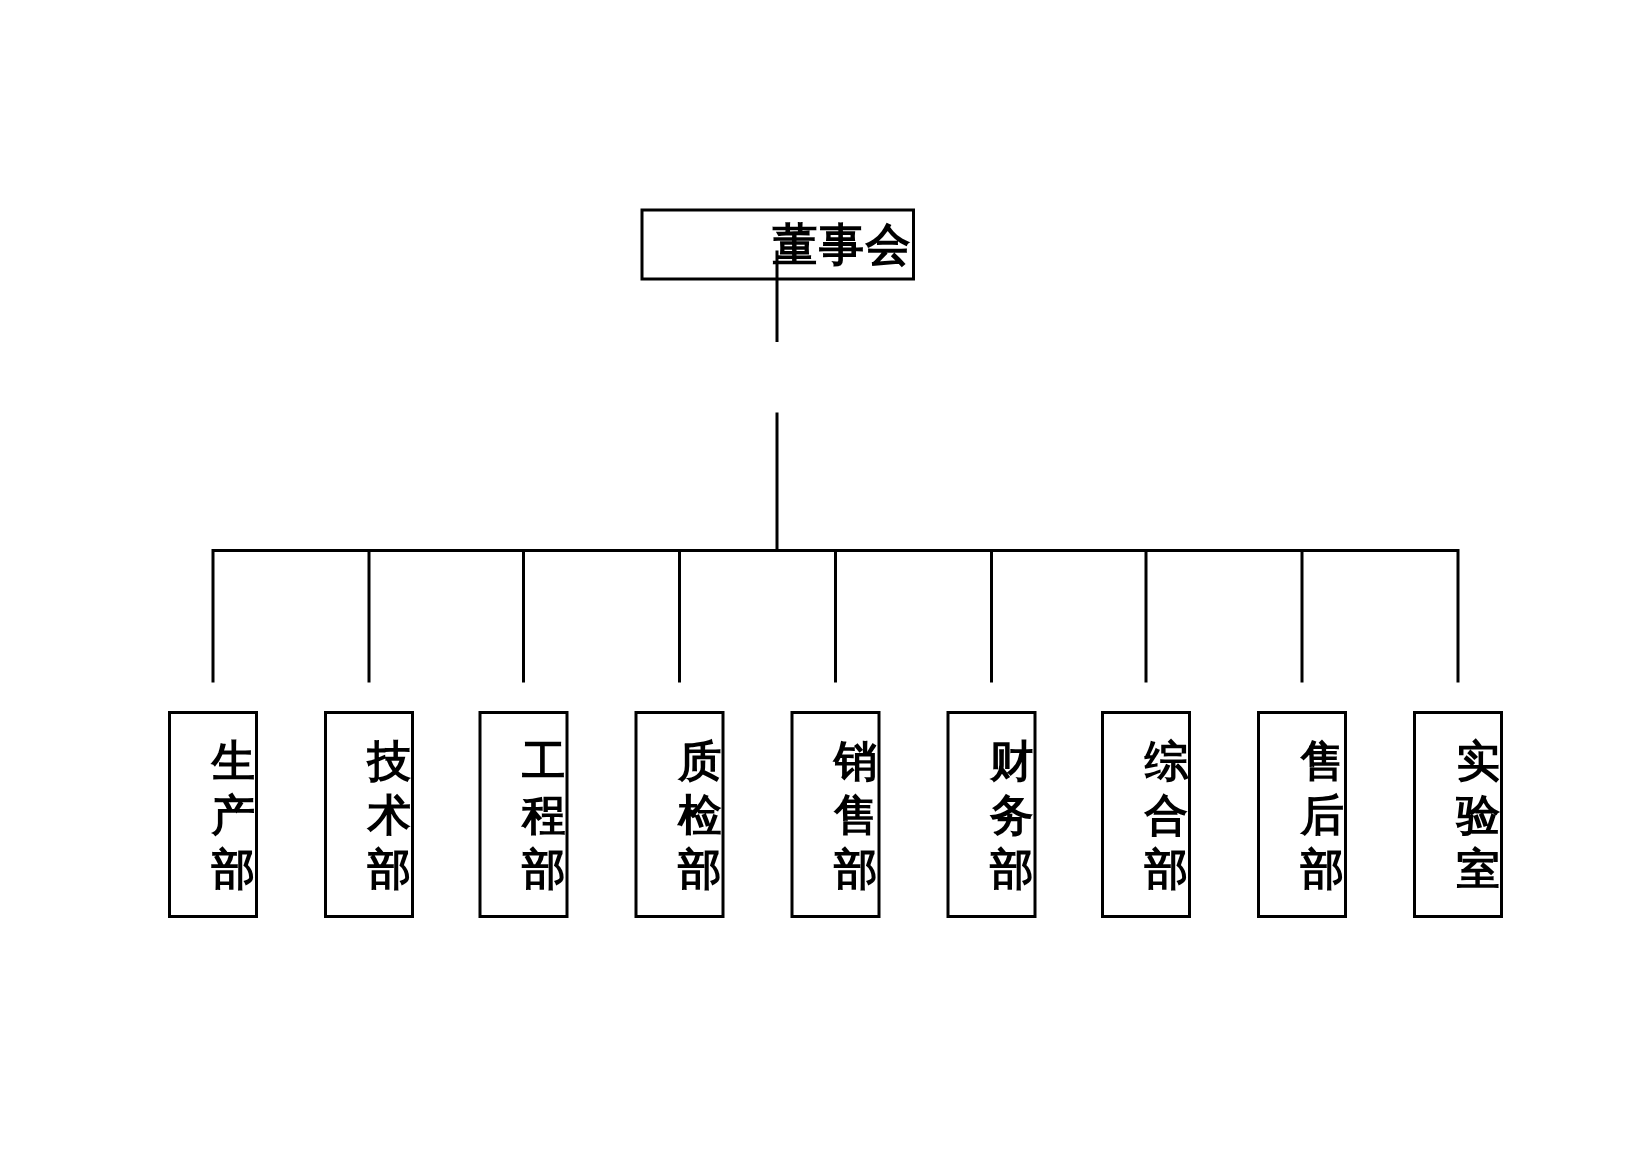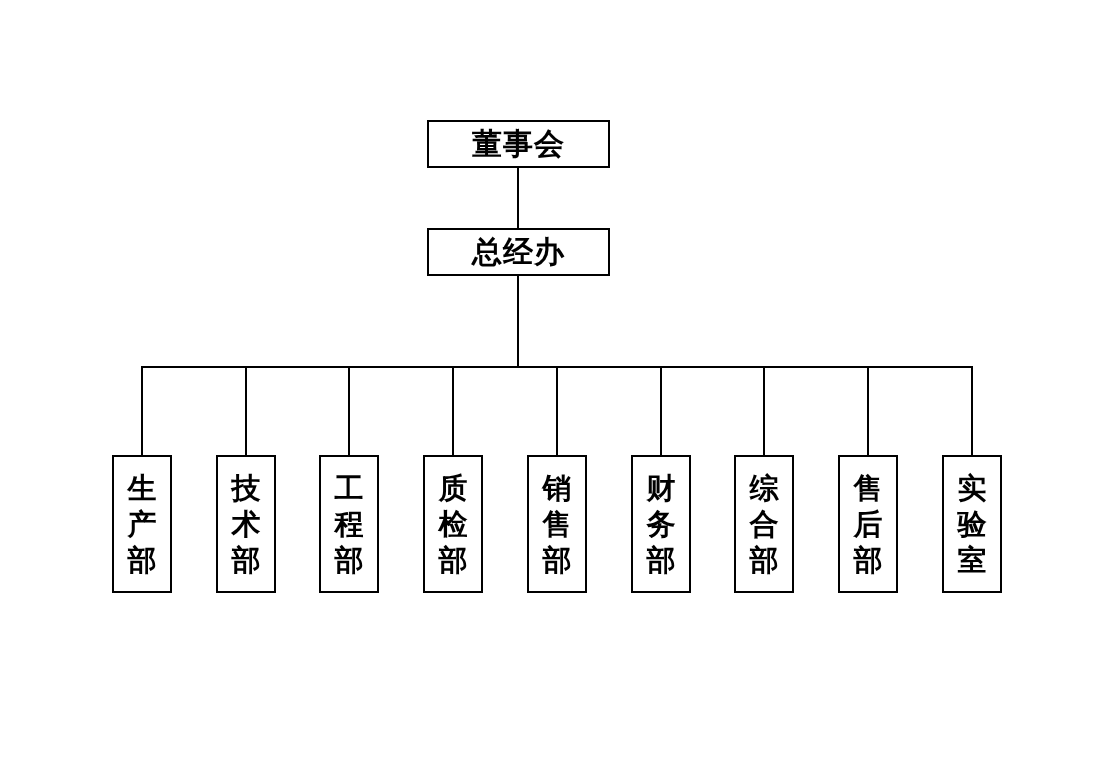--- a/index.html
+++ b/index.html
@@ -16,21 +16,22 @@
     font-family: "DejaVu Serif", "Liberation Serif", serif;
     overflow: hidden;
   }
   .node {
     position: absolute;
     box-sizing: border-box;
     border: 2px solid #000000;
     background: #ffffff;
     display: flex;
     align-items: center;
-    justify-content: center;
+    justify-content: flex-end;
+    margin-top: 19px;
   }
   .node-h {
     left: 427px;
     width: 183px;
     height: 48px;
     font-size: 30px;
     font-weight: bold;
     letter-spacing: 1px;
   }
   .node-v {
@@ -54,23 +55,20 @@
 <body>
 
 <div class="canvas">
 
   <div class="node node-h" style="top:120px;">
     <span>董事会</span>
   </div>
 
   <div class="line v-line" style="left:517px; top:167px; height:61px;"></div>
 
-  <div class="node node-h" style="top:228px;">
-    <span>总经办</span>
-  </div>
 
   <div class="line v-line" style="left:517px; top:275px; height:93px;"></div>
 
   <div class="line h-line" style="left:141px; top:366px; width:832px;"></div>
 
   <div class="line v-line" style="left:141px; top:368px; height:87px;"></div>
   <div class="line v-line" style="left:245px; top:368px; height:87px;"></div>
   <div class="line v-line" style="left:348px; top:368px; height:87px;"></div>
   <div class="line v-line" style="left:452px; top:368px; height:87px;"></div>
   <div class="line v-line" style="left:556px; top:368px; height:87px;"></div>

